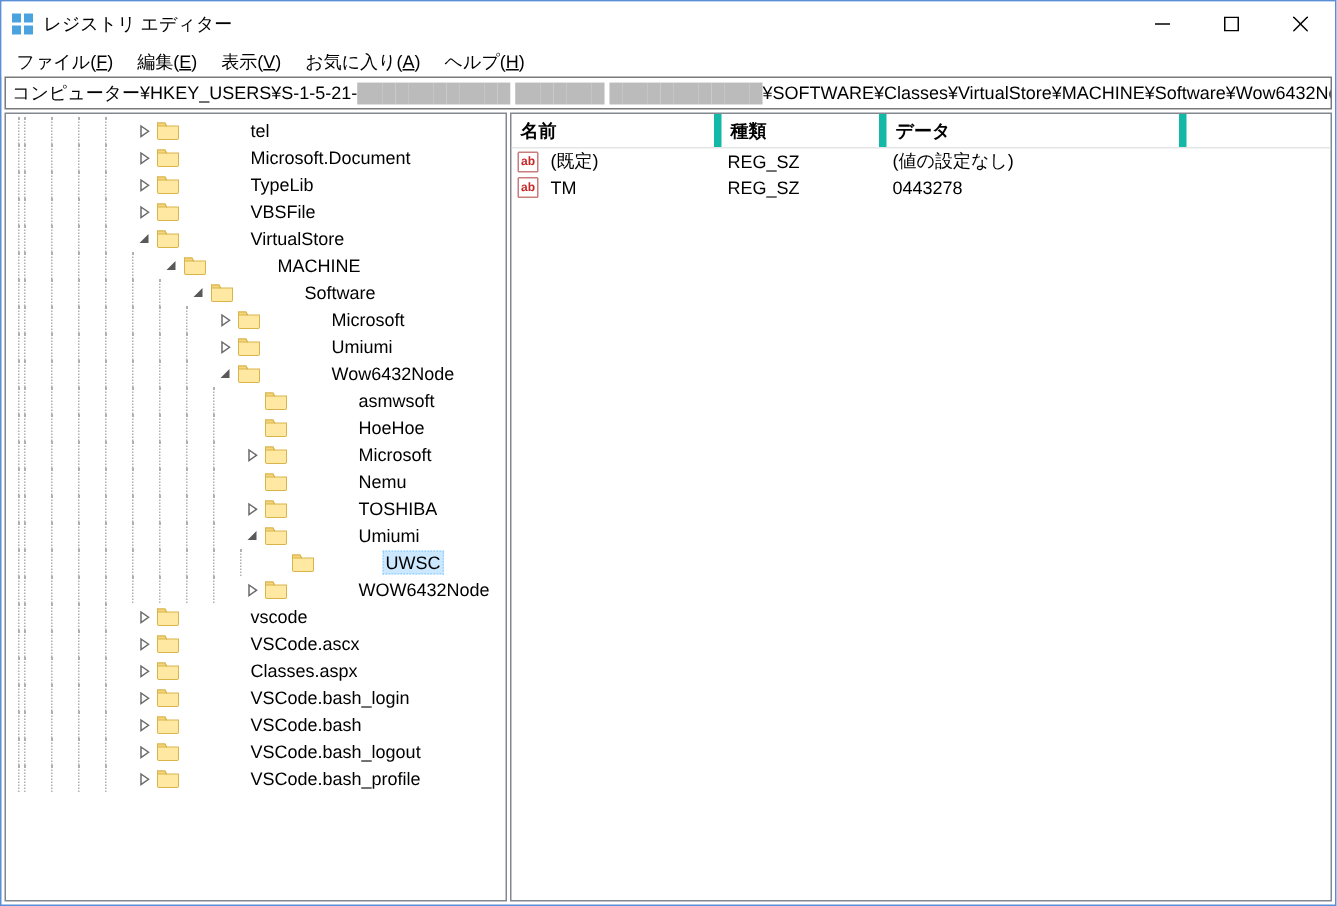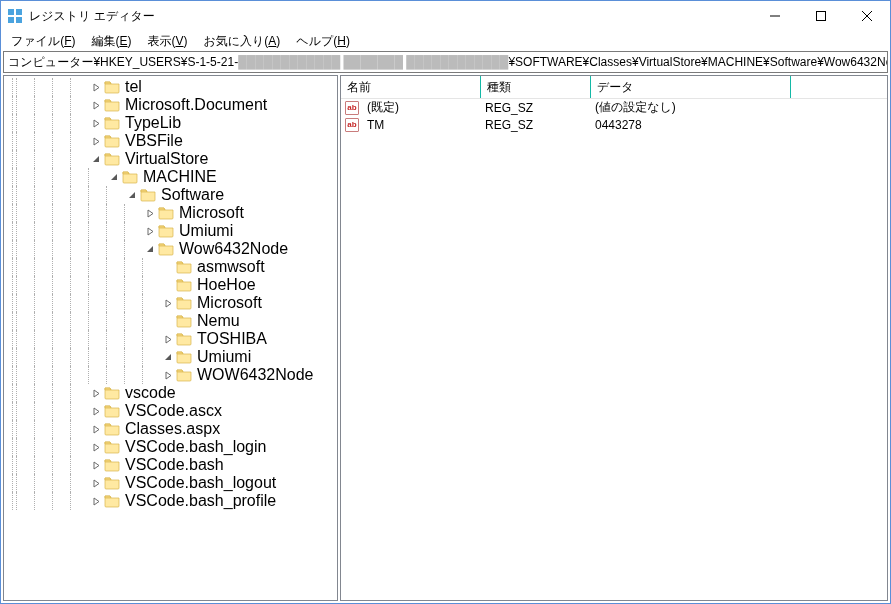--- a/index.html
+++ b/index.html
@@ -16,32 +16,32 @@
 .pathbar .blur { color: #bbb; filter: blur(0.5px); }
 .main { flex: 1; display: flex; min-height: 0; }
 .tree-pane { width: 335px; border: 1px solid #828790; margin: 0 2px 2px 2px; display: flex; flex-direction: column; background: #fff; overflow: hidden; }
 .tree-body { flex: 1; overflow: auto; padding-top: 2px; position: relative; }
 .tree-body::-webkit-scrollbar, .list-pane::-webkit-scrollbar { width: 17px; height: 17px; }
 .tree-body::-webkit-scrollbar-track, .list-pane::-webkit-scrollbar-track { background: #f0f0f0; }
 .tree-body::-webkit-scrollbar-thumb, .list-pane::-webkit-scrollbar-thumb { background: #cdcdcd; border: 1px solid #f0f0f0; }
 .tree-body::-webkit-scrollbar-button, .list-pane::-webkit-scrollbar-button { background: #f0f0f0; width:17px; height:17px; }
 .list-pane { flex: 1; border: 1px solid #828790; margin: 0 2px 2px 0; display: flex; flex-direction: column; overflow: auto; }
 .list-header { display: flex; border-bottom: 1px solid #e5e5e5; height: 23px; }
-.list-header .col { padding: 3px 6px; border-right: 1px solid #14b8a6; font-size: 12px; }
+.list-header .col { padding: 3px 6px; border-right: 5px solid #14b8a6; font-size: 12px; font-weight: bold; }
 .list-body { flex: 1; }
 .list-row { display: flex; height: 17px; align-items: center; }
 .list-row .cell { padding: 0 6px; font-size: 12px; white-space: nowrap; }
 .string-icon { width: 14px; height: 14px; margin-left: 4px; margin-right: 2px; display: inline-flex; align-items: center; justify-content: center; background: #fff; border: 1px solid #c97c7c; border-radius: 1px; }
 .string-icon span { font-size: 8px; font-weight: bold; color: #c62828; line-height: 1; }
 .tree-row { display: flex; align-items: center; height: 18px; white-space: nowrap; }
 .tree-row.selected .label { background: #cce8ff; border: 1px dotted #99d1ff; padding: 0 1px; }
 .tree-row .expander { width: 16px; display: inline-flex; align-items: center; justify-content: center; color: #6b6b6b; font-size: 10px; }
 .tree-row .expander.open { color: #404040; }
 .tree-row .folder { width: 16px; height: 16px; margin-right: 3px; display: inline-flex; align-items: center; justify-content: center; }
-.tree-row .label { padding: 0 2px; font-size: 16px; }
+.tree-row .label { padding: 0 2px; font-size: 12px; margin-left: 42px; }
 .indent { display: inline-block; }
 .dots { border-left: 1px dotted #b0b0b0; display: inline-block; height: 18px; }
 </style>
 </head>
 <body>
 
 <div class="titlebar">
   <span class="titlebar-icon">
     <svg width="16" height="16" viewBox="0 0 16 16">
         <rect x="1" y="1" width="6" height="6" fill="#4aa3df"></rect>
@@ -407,20 +407,40 @@
             </svg>
           </span>
           <span class="folder">
             <svg width="16" height="16" viewBox="0 0 16 16">
               <path d="M1 3 h5 l1 2 h8 v8 a1 1 0 0 1 -1 1 h-12 a1 1 0 0 1 -1 -1 z" fill="#ffe9a2" stroke="#d9b44a" stroke-width="0.7"></path>
               <path d="M1 3 h5 l1 2 h-6 z" fill="#f5d67b" stroke="#d9b44a" stroke-width="0.7"></path>
             </svg>
           </span>
           <span class="label">Umiumi</span>
         </div>
+        <div class="tree-row selected">
+          <span class="indent dots" style="width:4px;margin-left:8px"></span>
+          <span class="indent dots" style="width:18px;margin-left:0px"></span>
+          <span class="indent dots" style="width:18px;margin-left:0px"></span>
+          <span class="indent dots" style="width:18px;margin-left:0px"></span>
+          <span class="indent dots" style="width:18px;margin-left:0px"></span>
+          <span class="indent dots" style="width:18px;margin-left:0px"></span>
+          <span class="indent dots" style="width:18px;margin-left:0px"></span>
+          <span class="indent dots" style="width:18px;margin-left:0px"></span>
+          <span class="indent dots" style="width:18px;margin-left:0px"></span>
+          <span class="indent dots" style="width:18px;margin-left:0px"></span>
+          <span class="expander "></span>
+          <span class="folder">
+            <svg width="16" height="16" viewBox="0 0 16 16">
+              <path d="M1 3 h5 l1 2 h8 v8 a1 1 0 0 1 -1 1 h-12 a1 1 0 0 1 -1 -1 z" fill="#ffe9a2" stroke="#d9b44a" stroke-width="0.7"></path>
+              <path d="M1 3 h5 l1 2 h-6 z" fill="#f5d67b" stroke="#d9b44a" stroke-width="0.7"></path>
+            </svg>
+          </span>
+          <span class="label">UWSC</span>
+        </div>
         <div class="tree-row">
           <span class="indent dots" style="width:4px;margin-left:8px"></span>
           <span class="indent dots" style="width:18px;margin-left:0px"></span>
           <span class="indent dots" style="width:18px;margin-left:0px"></span>
           <span class="indent dots" style="width:18px;margin-left:0px"></span>
           <span class="indent dots" style="width:18px;margin-left:0px"></span>
           <span class="indent dots" style="width:18px;margin-left:0px"></span>
           <span class="indent dots" style="width:18px;margin-left:0px"></span>
           <span class="indent dots" style="width:18px;margin-left:0px"></span>
           <span class="indent dots" style="width:18px;margin-left:0px"></span>

